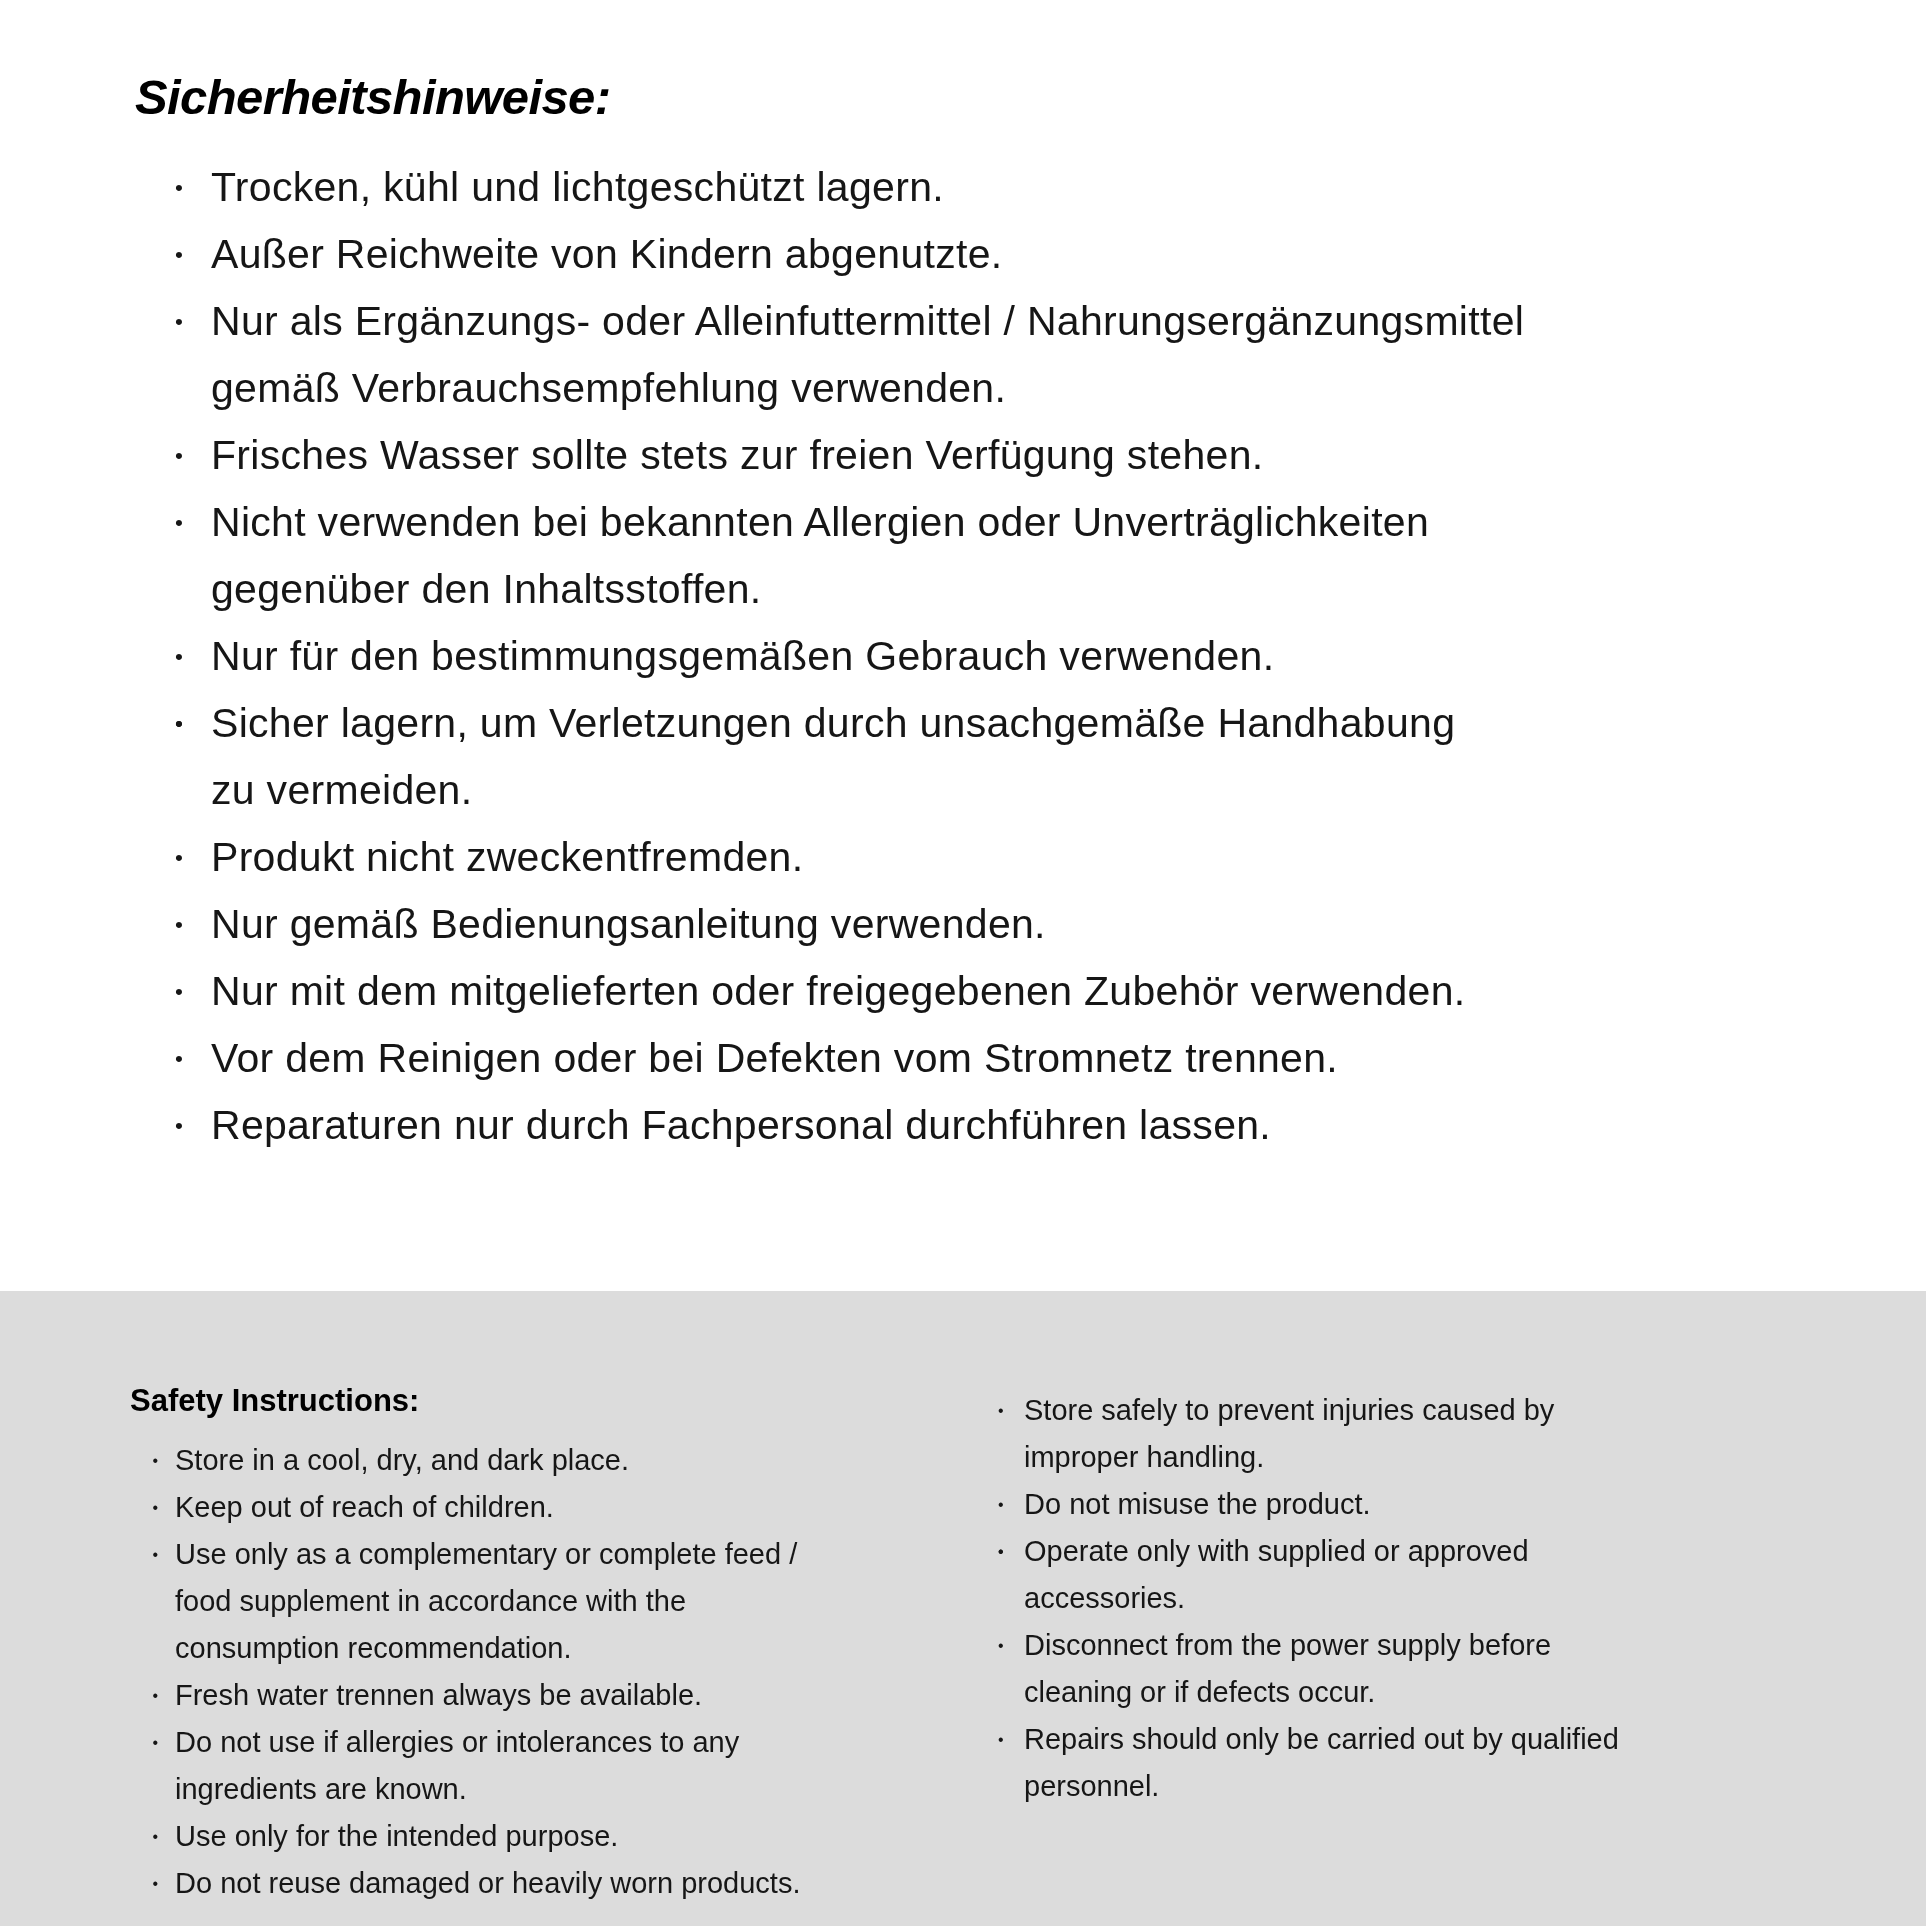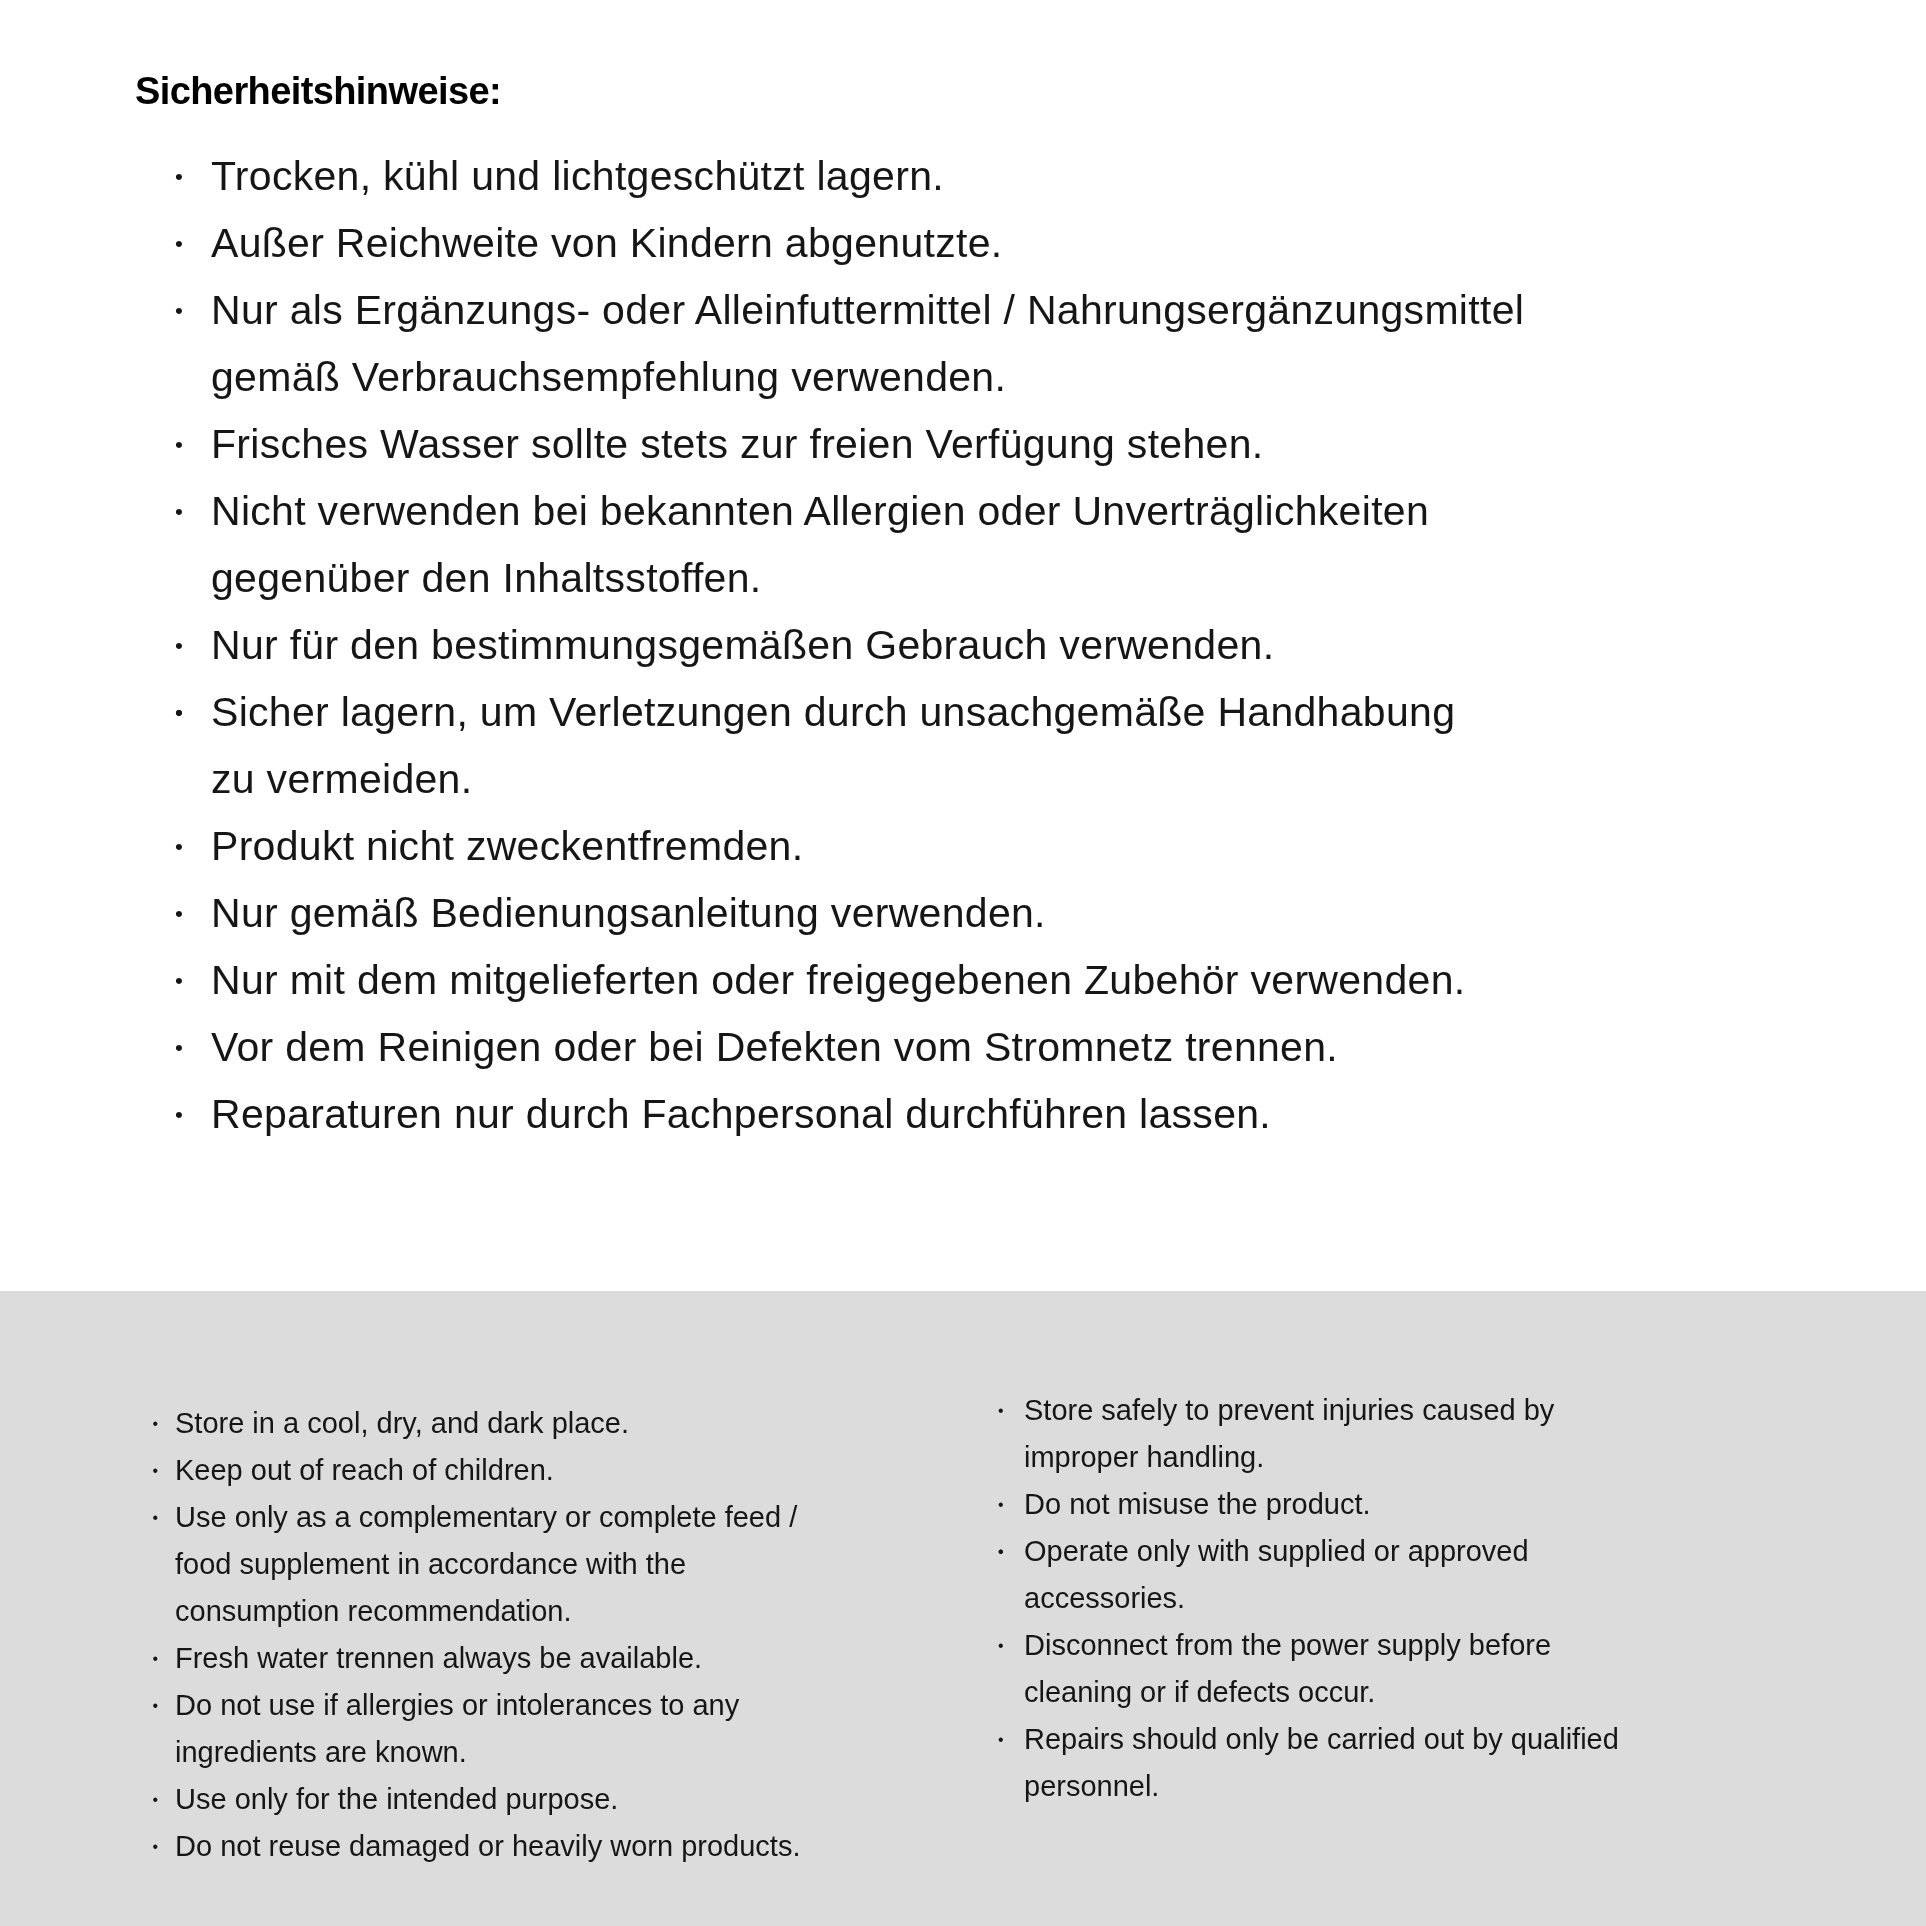--- a/index.html
+++ b/index.html
@@ -27,25 +27,26 @@
 
   
   .de-section {
     position: absolute;
     top: 0; left: 0; right: 0;
     height: 1291px;
     background: var(--page-bg);
     padding: 72px 0 0 135px;
   }
   .de-heading {
-    font-size: 38px;
+    font-size: 49px;
     line-height: 1.05;
     font-weight: bold;
     letter-spacing: -0.6px;
     color: var(--heading-color);
+    font-style: italic;
   }
   ul.bullet-list {
     list-style: none;
   }
   ul.de-list {
     margin-top: 31px;
     margin-left: 40px;
     font-size: 41px;
     line-height: 67px;
     letter-spacing: 0.3px;
@@ -115,20 +116,21 @@
         <li><span class="dot">•</span><span class="txt">Produkt nicht zweckentfremden.</span></li>
         <li><span class="dot">•</span><span class="txt">Nur gemäß Bedienungsanleitung verwenden.</span></li>
         <li><span class="dot">•</span><span class="txt">Nur mit dem mitgelieferten oder freigegebenen Zubehör verwenden.</span></li>
         <li><span class="dot">•</span><span class="txt">Vor dem Reinigen oder bei Defekten vom Stromnetz trennen.</span></li>
         <li><span class="dot">•</span><span class="txt">Reparaturen nur durch Fachpersonal durchführen lassen.</span></li>
       </ul>
   </section>
 
   <section class="en-section">
     <div class="en-col-left">
+      <h2 class="en-heading">Safety Instructions:</h2>
       <ul class="bullet-list en-list en-left-list">
           <li><span class="dot">•</span><span class="txt">Store in a cool, dry, and dark place.</span></li>
           <li><span class="dot">•</span><span class="txt">Keep out of reach of children.</span></li>
           <li><span class="dot">•</span><span class="txt">Use only as a complementary or complete feed /
 food supplement in accordance with the
 consumption recommendation.</span></li>
           <li><span class="dot">•</span><span class="txt">Fresh water trennen always be available.</span></li>
           <li><span class="dot">•</span><span class="txt">Do not use if allergies or intolerances to any
 ingredients are known.</span></li>
           <li><span class="dot">•</span><span class="txt">Use only for the intended purpose.</span></li>

